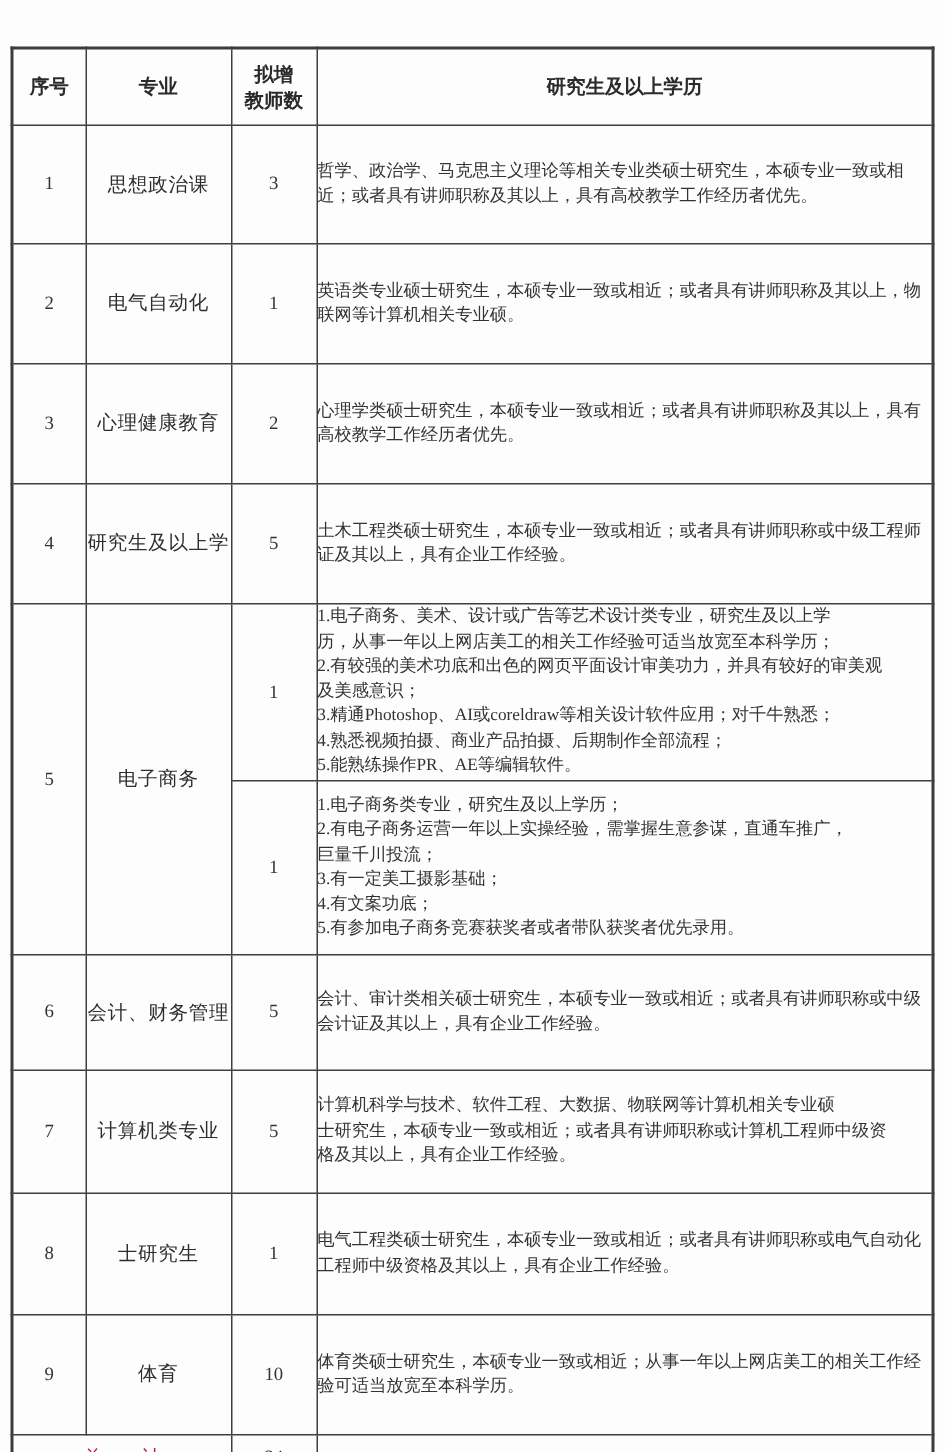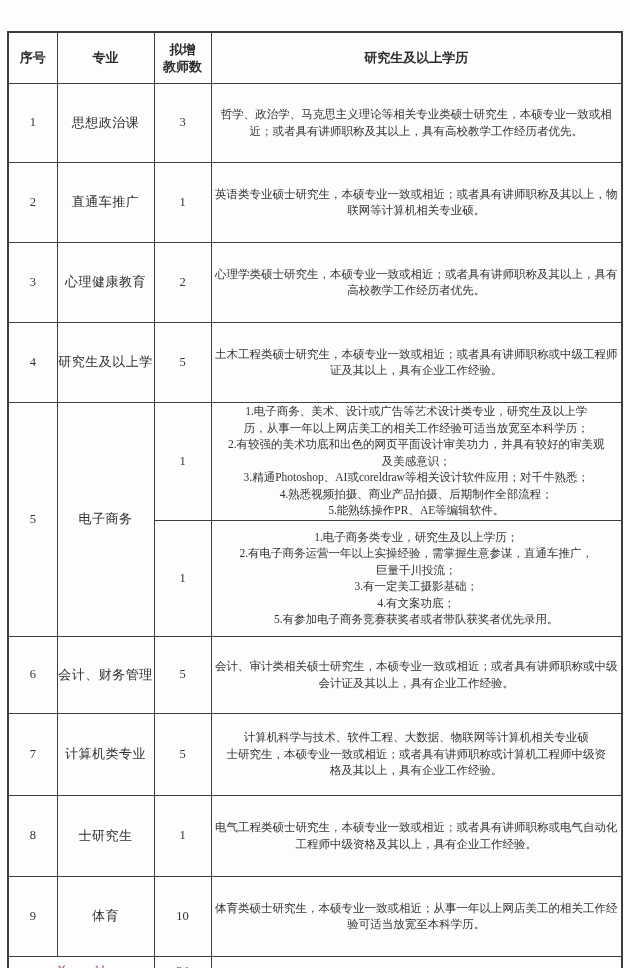--- a/index.html
+++ b/index.html
@@ -58,21 +58,21 @@
   }
   td.major {
     text-align: center;
     font-size: 13px;
     color: #2e2e2e;
     letter-spacing: 0.5px;
   }
   td.req {
     font-size: 11.5px;
     line-height: 16.5px;
-    text-align: center;
+    text-align: left;
     padding: 3px 6px 3px 5px;
     white-space: pre-line;
     color: #333333;
   }
   td.total-label {
     text-align: center;
     font-size: 13px;
     font-weight: normal;
     color: #be185d;
   }
@@ -112,21 +112,21 @@
     </thead>
     <tbody>
       <tr class="h-r1">
         <td class="no">1</td>
         <td class="major">思想政治课</td>
         <td class="count">3</td>
         <td class="req">哲学、政治学、马克思主义理论等相关专业类硕士研究生，本硕专业一致或相近；或者具有讲师职称及其以上，具有高校教学工作经历者优先。</td>
       </tr>
       <tr class="h-r2">
         <td class="no">2</td>
-        <td class="major">直通车推广</td>
+        <td class="major">电气自动化</td>
         <td class="count">1</td>
         <td class="req">英语类专业硕士研究生，本硕专业一致或相近；或者具有讲师职称及其以上，物联网等计算机相关专业硕。</td>
       </tr>
       <tr class="h-r3">
         <td class="no">3</td>
         <td class="major">心理健康教育</td>
         <td class="count">2</td>
         <td class="req">心理学类硕士研究生，本硕专业一致或相近；或者具有讲师职称及其以上，具有高校教学工作经历者优先。</td>
       </tr>
       <tr class="h-r4">

